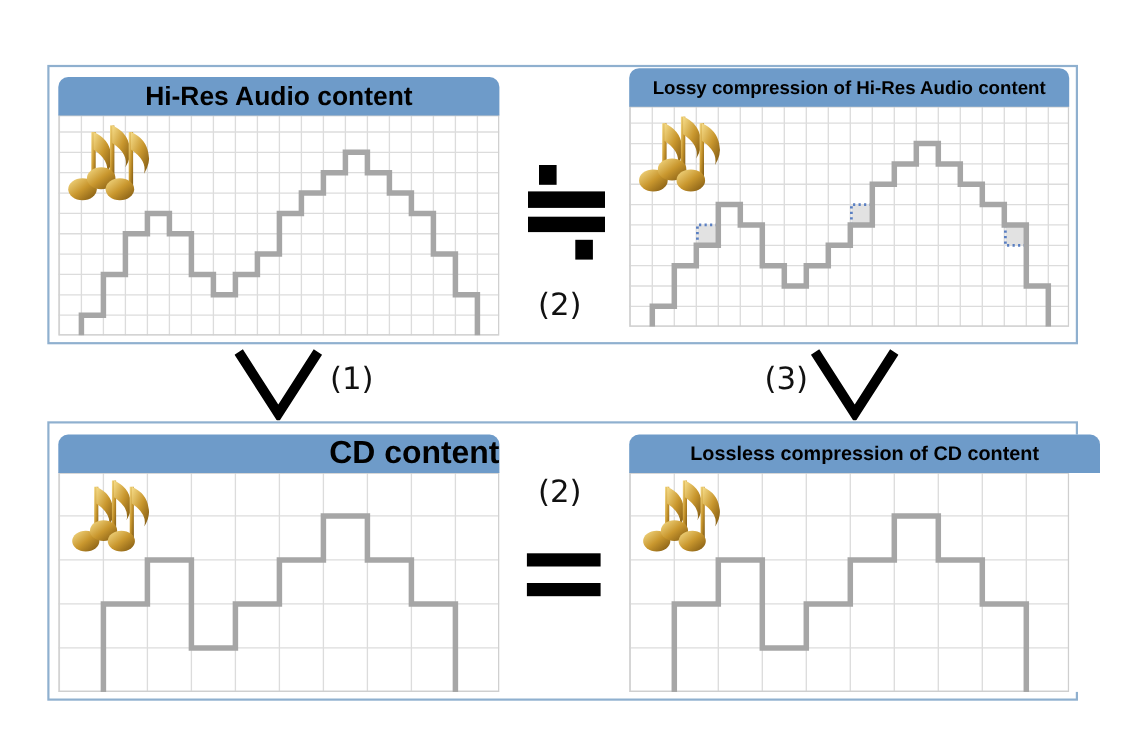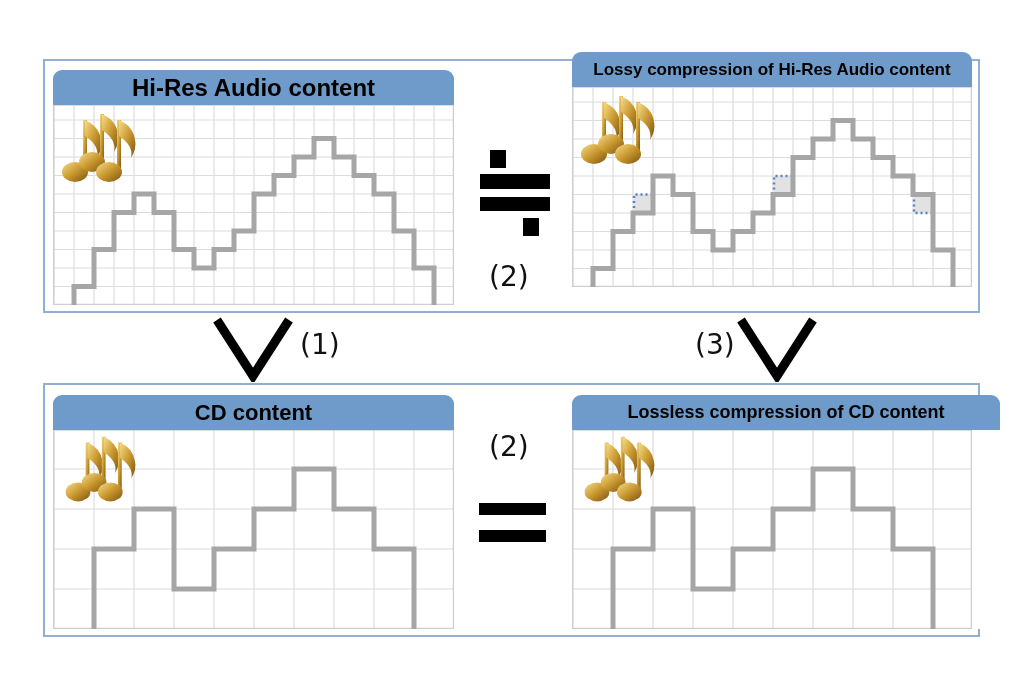--- a/index.html
+++ b/index.html
@@ -69,21 +69,21 @@
         <path d="M47,4 q14,6 16,20 q2,8 -4,18 q3,-12 -12,-22 z" fill="url(#goldsvg-hires)"></path>
         <ellipse cx="37" cy="52" rx="13" ry="10" fill="url(#goldsvg-hires)"></ellipse>
         <rect x="62" y="10" width="4" height="50" fill="url(#goldsvg-hires)"></rect>
         <path d="M64,10 q14,6 16,20 q2,8 -4,18 q3,-12 -12,-22 z" fill="url(#goldsvg-hires)"></path>
         <ellipse cx="54" cy="62" rx="13" ry="10" fill="url(#goldsvg-hires)"></ellipse>
       </g>
     </svg>
   <div class="panel-header" style="font-size:24px;">Hi-Res Audio content</div>
 </div>
 
-<div class="panel" style="left:572px;top:52px;width:400px;height:235px;">
+<div class="panel" style="left:572px;top:62px;width:400px;height:235px;">
   <svg id="svg-lossy" width="400" height="235">
       <line x1="1" y1="35" x2="1" y2="235" stroke="#dcdcdc" stroke-width="1.2"></line>
       <line x1="21" y1="35" x2="21" y2="235" stroke="#dcdcdc" stroke-width="1.2"></line>
       <line x1="41" y1="35" x2="41" y2="235" stroke="#dcdcdc" stroke-width="1.2"></line>
       <line x1="61" y1="35" x2="61" y2="235" stroke="#dcdcdc" stroke-width="1.2"></line>
       <line x1="81" y1="35" x2="81" y2="235" stroke="#dcdcdc" stroke-width="1.2"></line>
       <line x1="101" y1="35" x2="101" y2="235" stroke="#dcdcdc" stroke-width="1.2"></line>
       <line x1="121" y1="35" x2="121" y2="235" stroke="#dcdcdc" stroke-width="1.2"></line>
       <line x1="141" y1="35" x2="141" y2="235" stroke="#dcdcdc" stroke-width="1.2"></line>
       <line x1="161" y1="35" x2="161" y2="235" stroke="#dcdcdc" stroke-width="1.2"></line>
@@ -170,21 +170,21 @@
         <path d="M30,10 q14,6 16,20 q2,8 -4,18 q3,-12 -12,-22 z" fill="url(#goldsvg-cd)"></path>
         <ellipse cx="20" cy="62" rx="13" ry="10" fill="url(#goldsvg-cd)"></ellipse>
         <rect x="45" y="4" width="4" height="50" fill="url(#goldsvg-cd)"></rect>
         <path d="M47,4 q14,6 16,20 q2,8 -4,18 q3,-12 -12,-22 z" fill="url(#goldsvg-cd)"></path>
         <ellipse cx="37" cy="52" rx="13" ry="10" fill="url(#goldsvg-cd)"></ellipse>
         <rect x="62" y="10" width="4" height="50" fill="url(#goldsvg-cd)"></rect>
         <path d="M64,10 q14,6 16,20 q2,8 -4,18 q3,-12 -12,-22 z" fill="url(#goldsvg-cd)"></path>
         <ellipse cx="54" cy="62" rx="13" ry="10" fill="url(#goldsvg-cd)"></ellipse>
       </g>
     </svg>
-  <div class="panel-header" style="font-size:22px;">CD content</div>
+  <div class="panel-header" style="font-size:29px;text-align:right;">CD content</div>
 </div>
 
 <div class="panel" style="left:572px;top:395px;width:428px;height:234px;">
   <svg id="svg-lossless" width="400" height="234">
       <line x1="1" y1="35" x2="1" y2="234" stroke="#dcdcdc" stroke-width="1.2"></line>
       <line x1="41" y1="35" x2="41" y2="234" stroke="#dcdcdc" stroke-width="1.2"></line>
       <line x1="81" y1="35" x2="81" y2="234" stroke="#dcdcdc" stroke-width="1.2"></line>
       <line x1="121" y1="35" x2="121" y2="234" stroke="#dcdcdc" stroke-width="1.2"></line>
       <line x1="161" y1="35" x2="161" y2="234" stroke="#dcdcdc" stroke-width="1.2"></line>
       <line x1="201" y1="35" x2="201" y2="234" stroke="#dcdcdc" stroke-width="1.2"></line>

